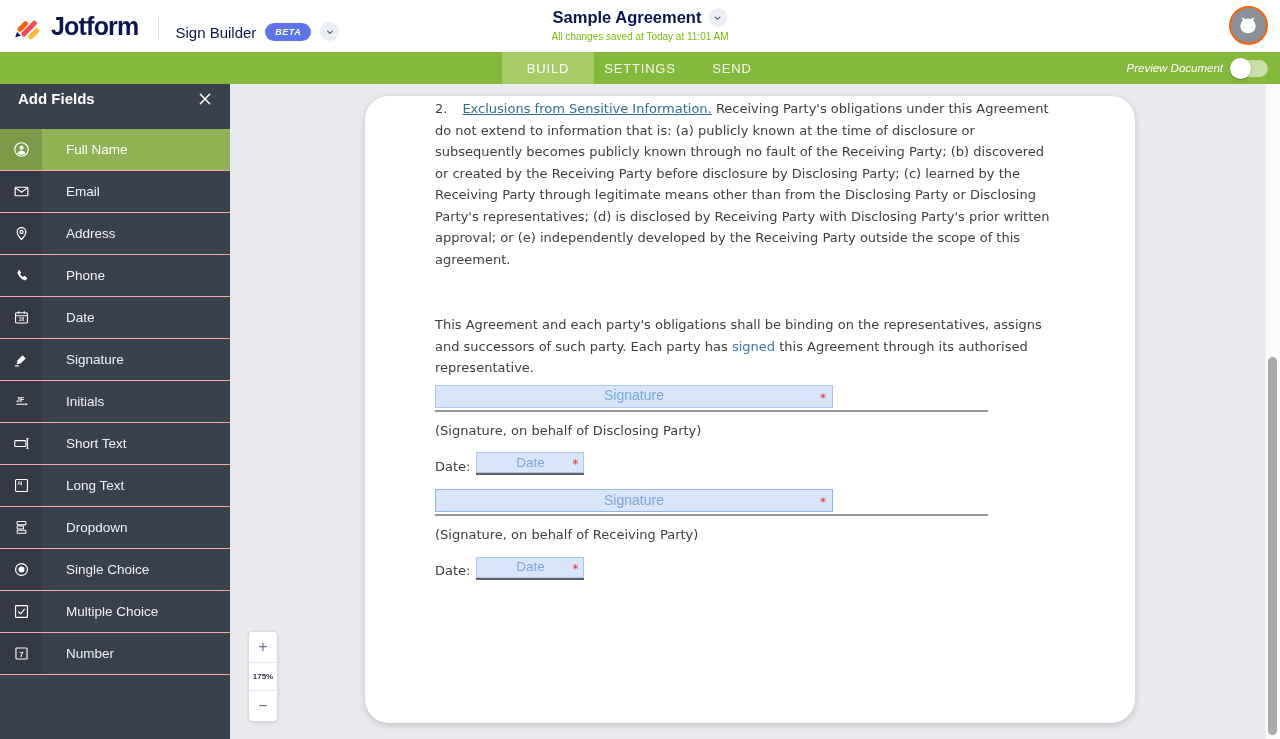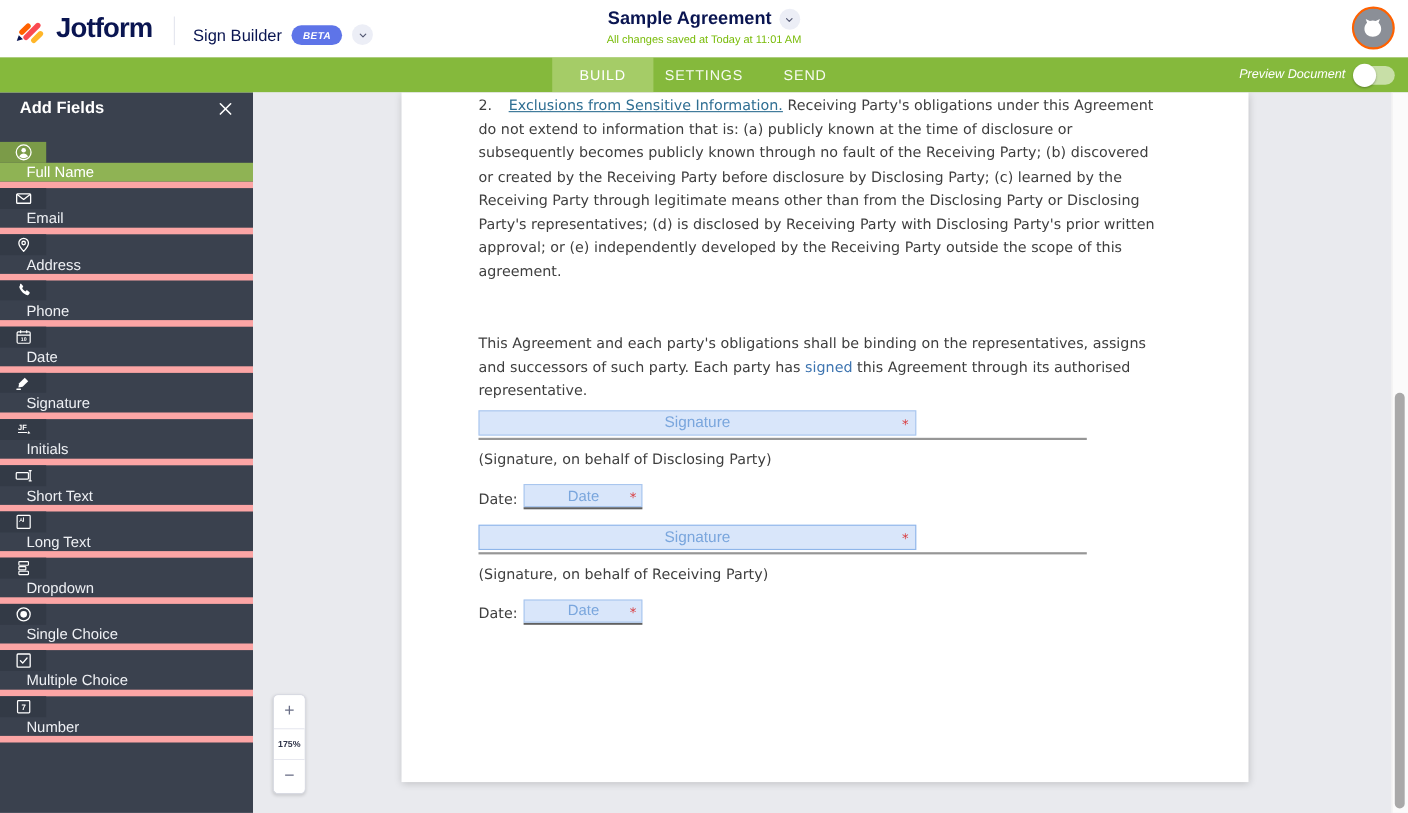--- a/index.html
+++ b/index.html
@@ -34,29 +34,29 @@
 
   
   .main { flex:1; display:flex; min-height:0; }
 
   
   .sidebar { width:230px; background:#3a414e; flex-shrink:0; display:flex; flex-direction:column; }
   .sidebar-header { height:45px; display:flex; align-items:center; justify-content:space-between; padding:0 15px 16px 18px; flex-shrink:0; }
   .sidebar-title { color:#ffffff; font-size:15px; font-weight:600; }
   .close-btn { width:20px; height:20px; display:flex; align-items:center; justify-content:center; cursor:pointer; }
   .field-list { flex:1; }
-  .sidebar-item { display:flex; height:42px; border-bottom:6px solid #fca5a5; cursor:pointer;flex-direction:column; }
+  .sidebar-item { display:flex; height:42px; border-bottom:1px solid #fca5a5; cursor:pointer; }
   .item-icon { width:42px; background:#333a46; display:flex; align-items:center; justify-content:center; flex-shrink:0; }
   .item-label { flex:1; display:flex; align-items:center; padding-left:24px; font-size:13.5px; color:#eef0f4; }
   .sidebar-item.active .item-icon { background:#7b9b48; }
   .sidebar-item.active .item-label { background:#8fb354; color:#ffffff; }
 
   
   .canvas { flex:1; position:relative; background:#e9eaee; overflow:hidden; }
-  .doc-page { position:absolute; left:135px; top:0; width:770px; height:627px; background:#ffffff; box-shadow:0 2px 7px rgba(0,0,0,.18); }
+  .doc-page { position:absolute; left:135px; top:12px; width:770px; height:627px; background:#ffffff; box-shadow:0 2px 7px rgba(0,0,0,.18);border-radius:24px; }
   .doc-content { padding:2px 80px 0 70px; font-family:"DejaVu Sans", sans-serif; font-size:13px; line-height:21.5px; color:#3e3e3e; }
   .clause-num { margin-right:15px; }
   .clause-heading { color:#2e6e92; text-decoration:underline; }
   .binding-para { margin-top:44px; }
   .doc-link { color:#3d74b0; }
 
   .sig-field { margin-top:6px; width:398px; height:23px; background:#d9e6fa; border:1px solid #a9c6ee; position:relative; display:flex; align-items:center; justify-content:center; cursor:pointer; }
   .sig-field.second { margin-top:14px; border-color:#8fb6ea; }
   .f-label { color:#7aa6dd; font-size:14px; font-family:"Liberation Sans", sans-serif; }
   .req-mark { position:absolute; top:2px; right:6px; color:#d93638; font-size:12px; }

